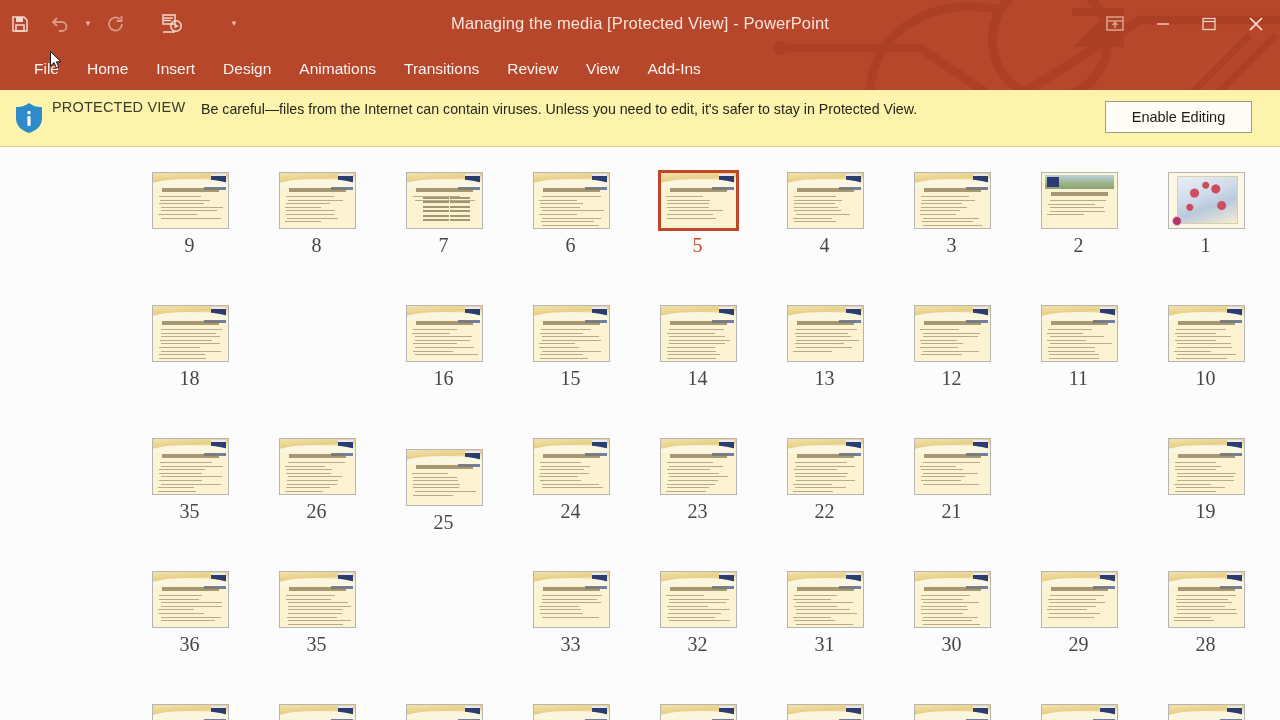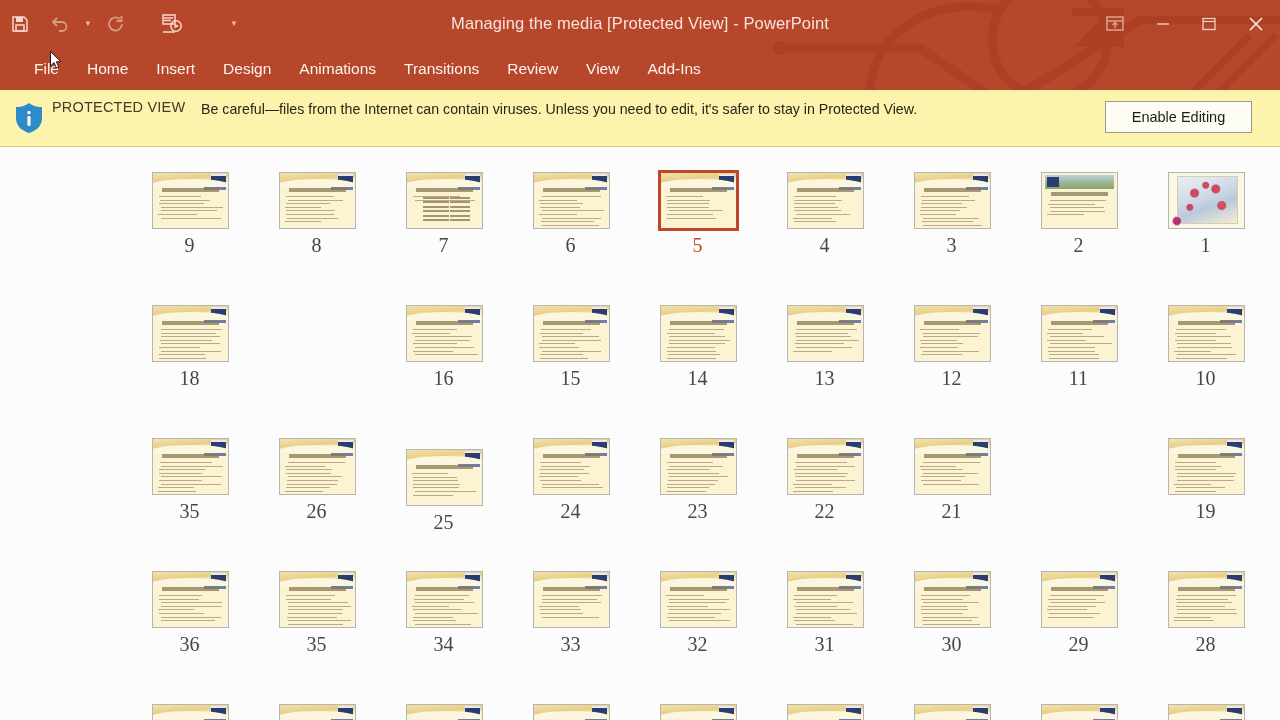--- a/index.html
+++ b/index.html
@@ -1024,41 +1024,20 @@
               <div class="tl" style="width:96%;margin-left:5%"></div>
               <div class="tl" style="width:86%;margin-left:4%"></div>
               <div class="tl" style="width:83%;margin-left:4%"></div>
               <div class="tl" style="width:77%;margin-left:3%"></div>
               <div class="tl" style="width:96%;margin-left:5%"></div>
               <div class="tl" style="width:86%;margin-left:4%"></div>
             </div>
           </div>
           <div class="slide-num">35</div>
         </div>
-        <div class="slide-cell" style="left: 385px; top: 424px;">
-          <div class="thumb">
-            <div class="thumb-band">
-              <div class="thumb-logo"></div>
-            </div>
-            <div class="thumb-title"></div>
-            <div class="thumb-lines">
-              <div class="tl" style="width:83%;margin-left:4%"></div>
-              <div class="tl" style="width:77%;margin-left:3%"></div>
-              <div class="tl" style="width:91%;margin-left:5%"></div>
-              <div class="tl" style="width:57%;margin-left:0%"></div>
-              <div class="tl" style="width:75%;margin-left:2%"></div>
-              <div class="tl" style="width:96%;margin-left:5%"></div>
-              <div class="tl" style="width:62%;margin-left:1%"></div>
-              <div class="tl" style="width:67%;margin-left:1%"></div>
-              <div class="tl" style="width:87%;margin-left:4%"></div>
-              <div class="tl" style="width:72%;margin-left:2%"></div>
-            </div>
-          </div>
-          <div class="slide-num">34</div>
-        </div>
         <div class="slide-cell" style="left: 512px; top: 424px;">
           <div class="thumb">
             <div class="thumb-band">
               <div class="thumb-logo"></div>
             </div>
             <div class="thumb-title"></div>
             <div class="thumb-lines">
               <div class="tl" style="width:92%;margin-left:5%"></div>
               <div class="tl" style="width:85%;margin-left:4%"></div>
               <div class="tl" style="width:90%;margin-left:5%"></div>

